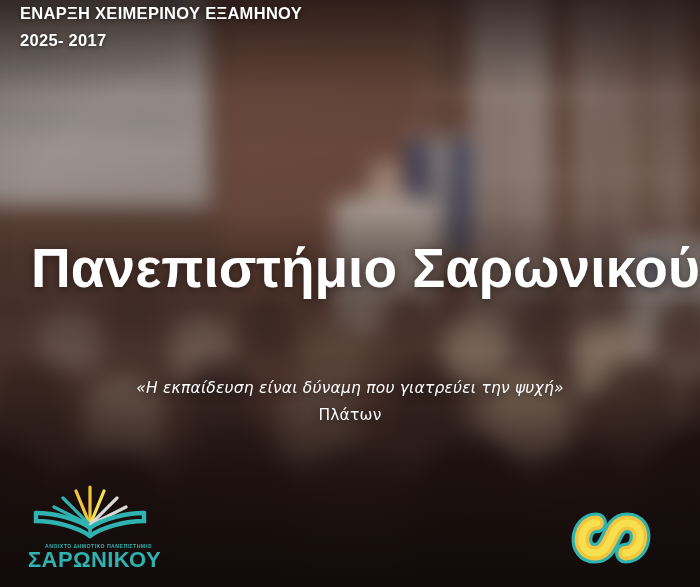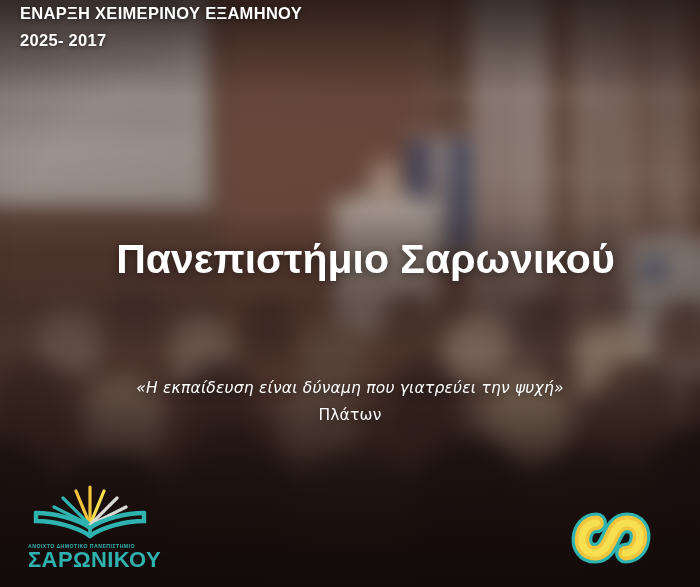--- a/index.html
+++ b/index.html
@@ -262,21 +262,21 @@
     color: #ffffff;
     text-shadow: 0 2px 10px rgba(0,0,0,.45);
   }
   .title-1 {
     font-size: 37px;
     font-weight: 300;
     letter-spacing: .5px;
     line-height: 1.15;
   }
   .title-2 {
-    font-size: 41px;
+    font-size: 55px;
     font-weight: bold;
     letter-spacing: 0px;
     line-height: 1.25;
     margin-top: 2px;
     padding-left: 31px;
   }
 
   .quote-wrap {
     position: absolute;
     left: 0; right: 0;
@@ -296,21 +296,21 @@
     font-size: 15.5px;
     letter-spacing: .2px;
   }
 
   
   .logo-left {
     position: absolute;
     left: 28px;
     bottom: 16px;
     width: 124px;
-    text-align: left;
+    text-align: right;
   }
   .book-mark { width: 124px; height: 58px; display: block; }
   .logo-left-sub {
     color: #2fb3b0;
     font-size: 5.2px;
     letter-spacing: .45px;
     font-weight: bold;
     margin-top: 2px;
     white-space: nowrap;
   }

